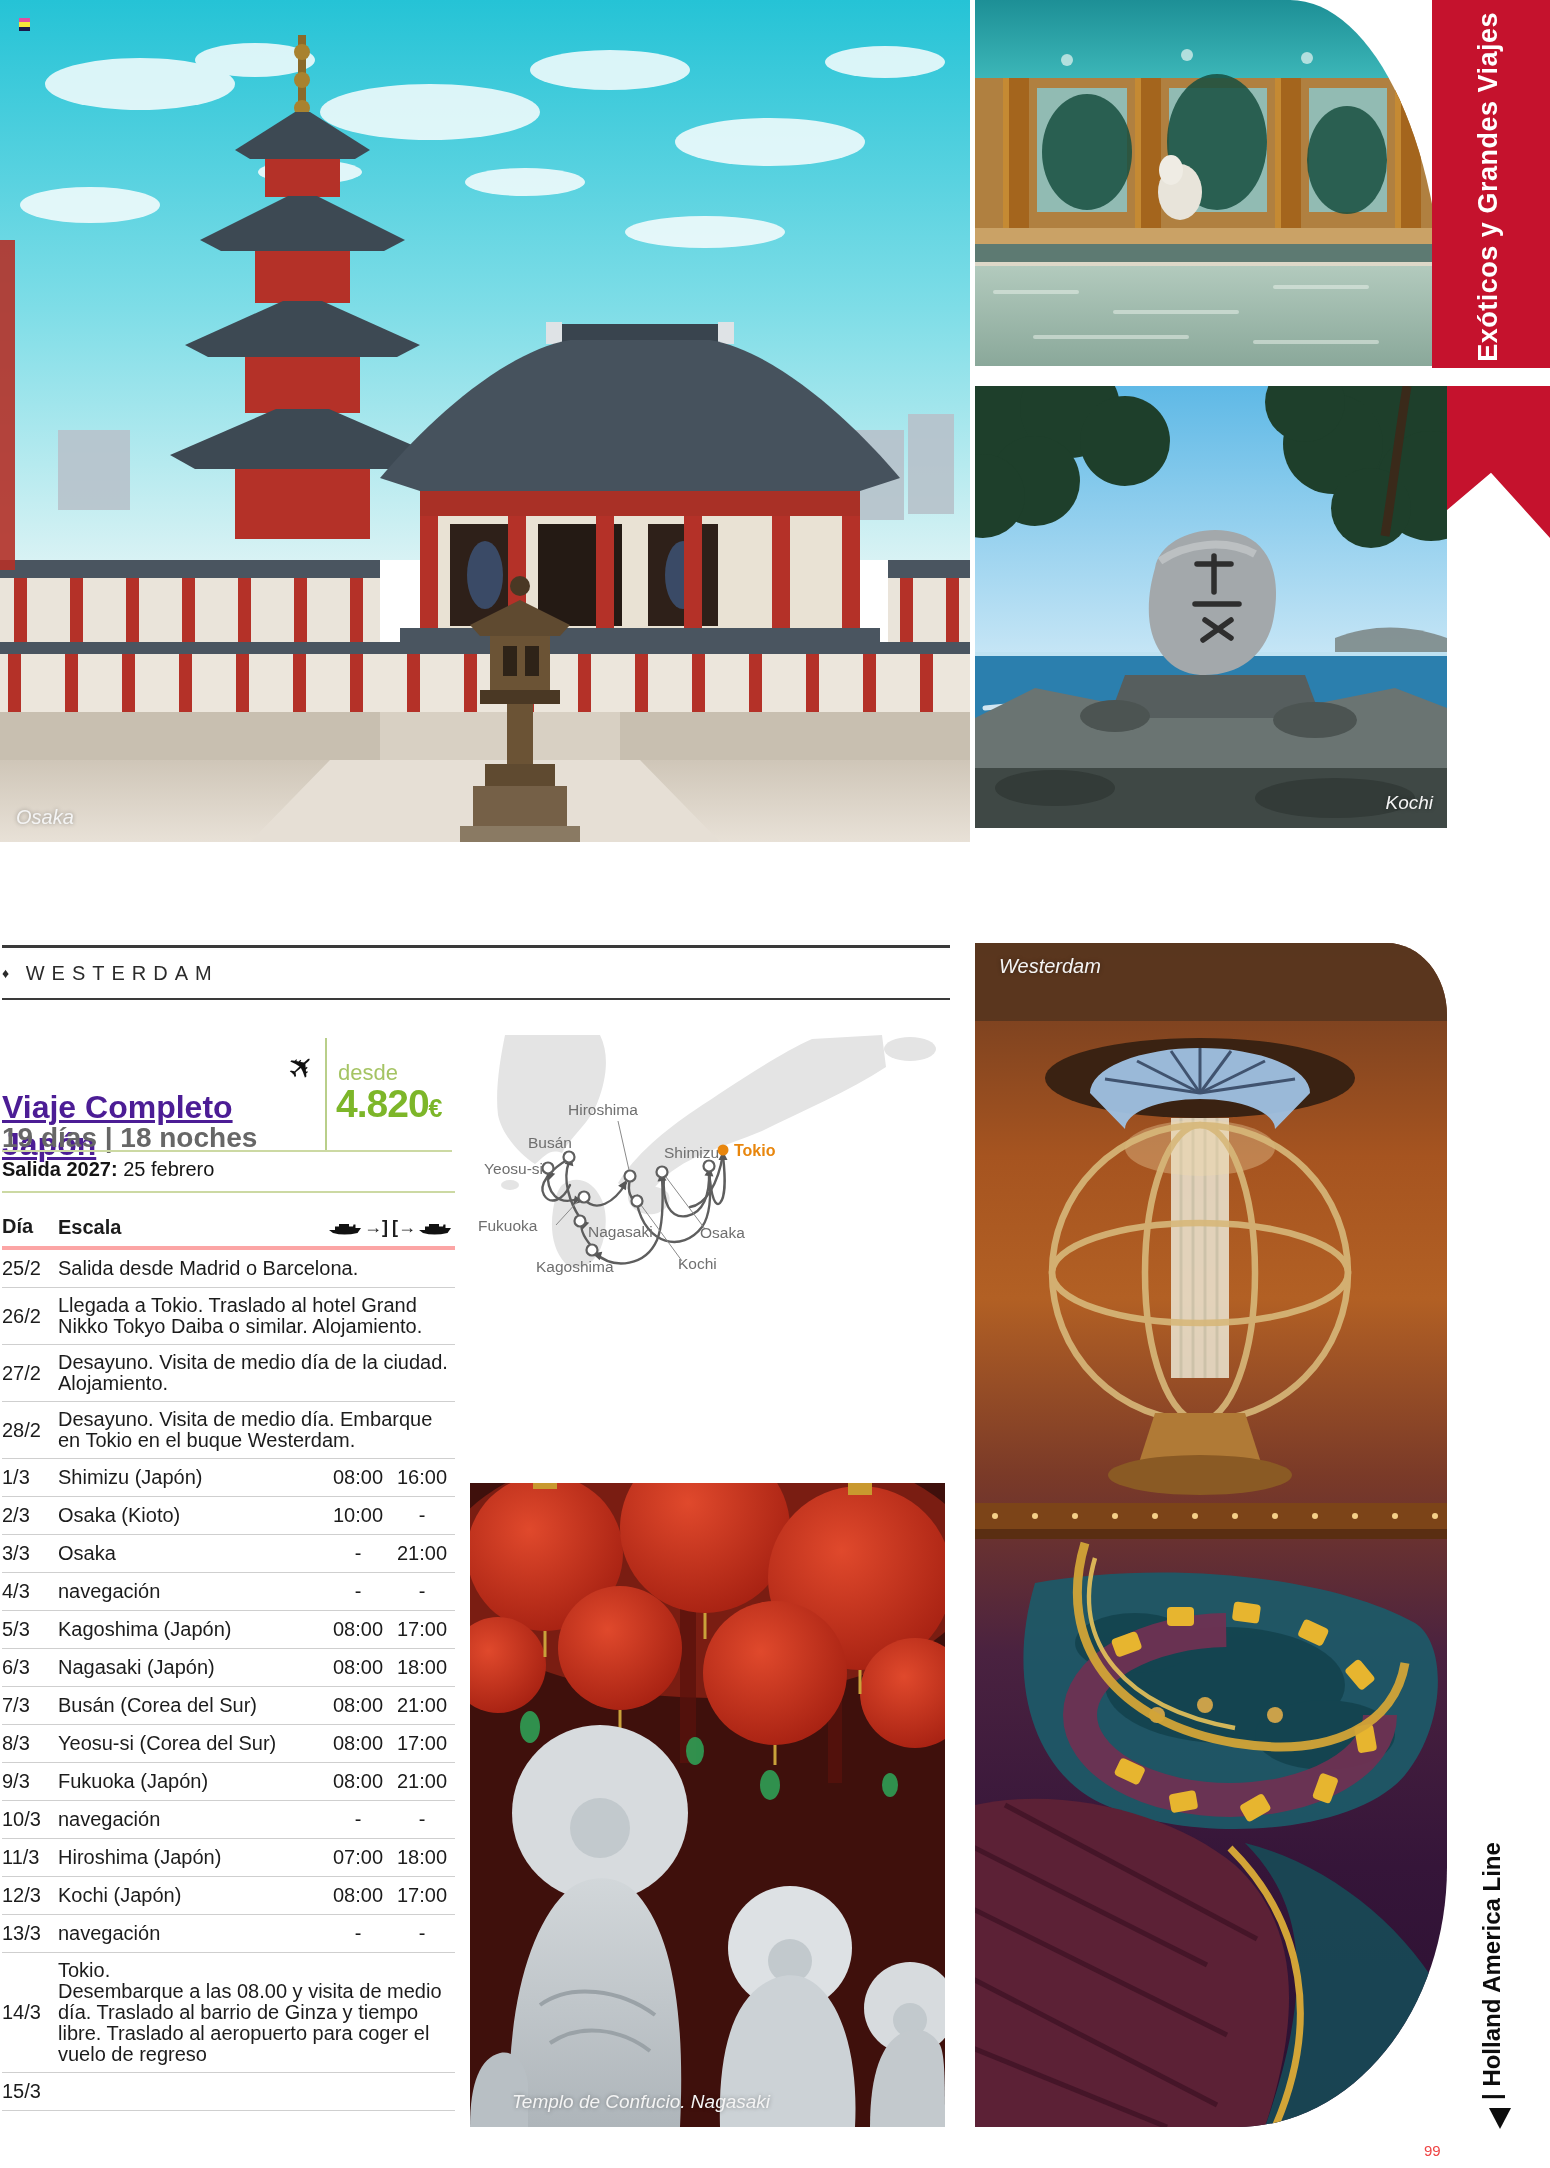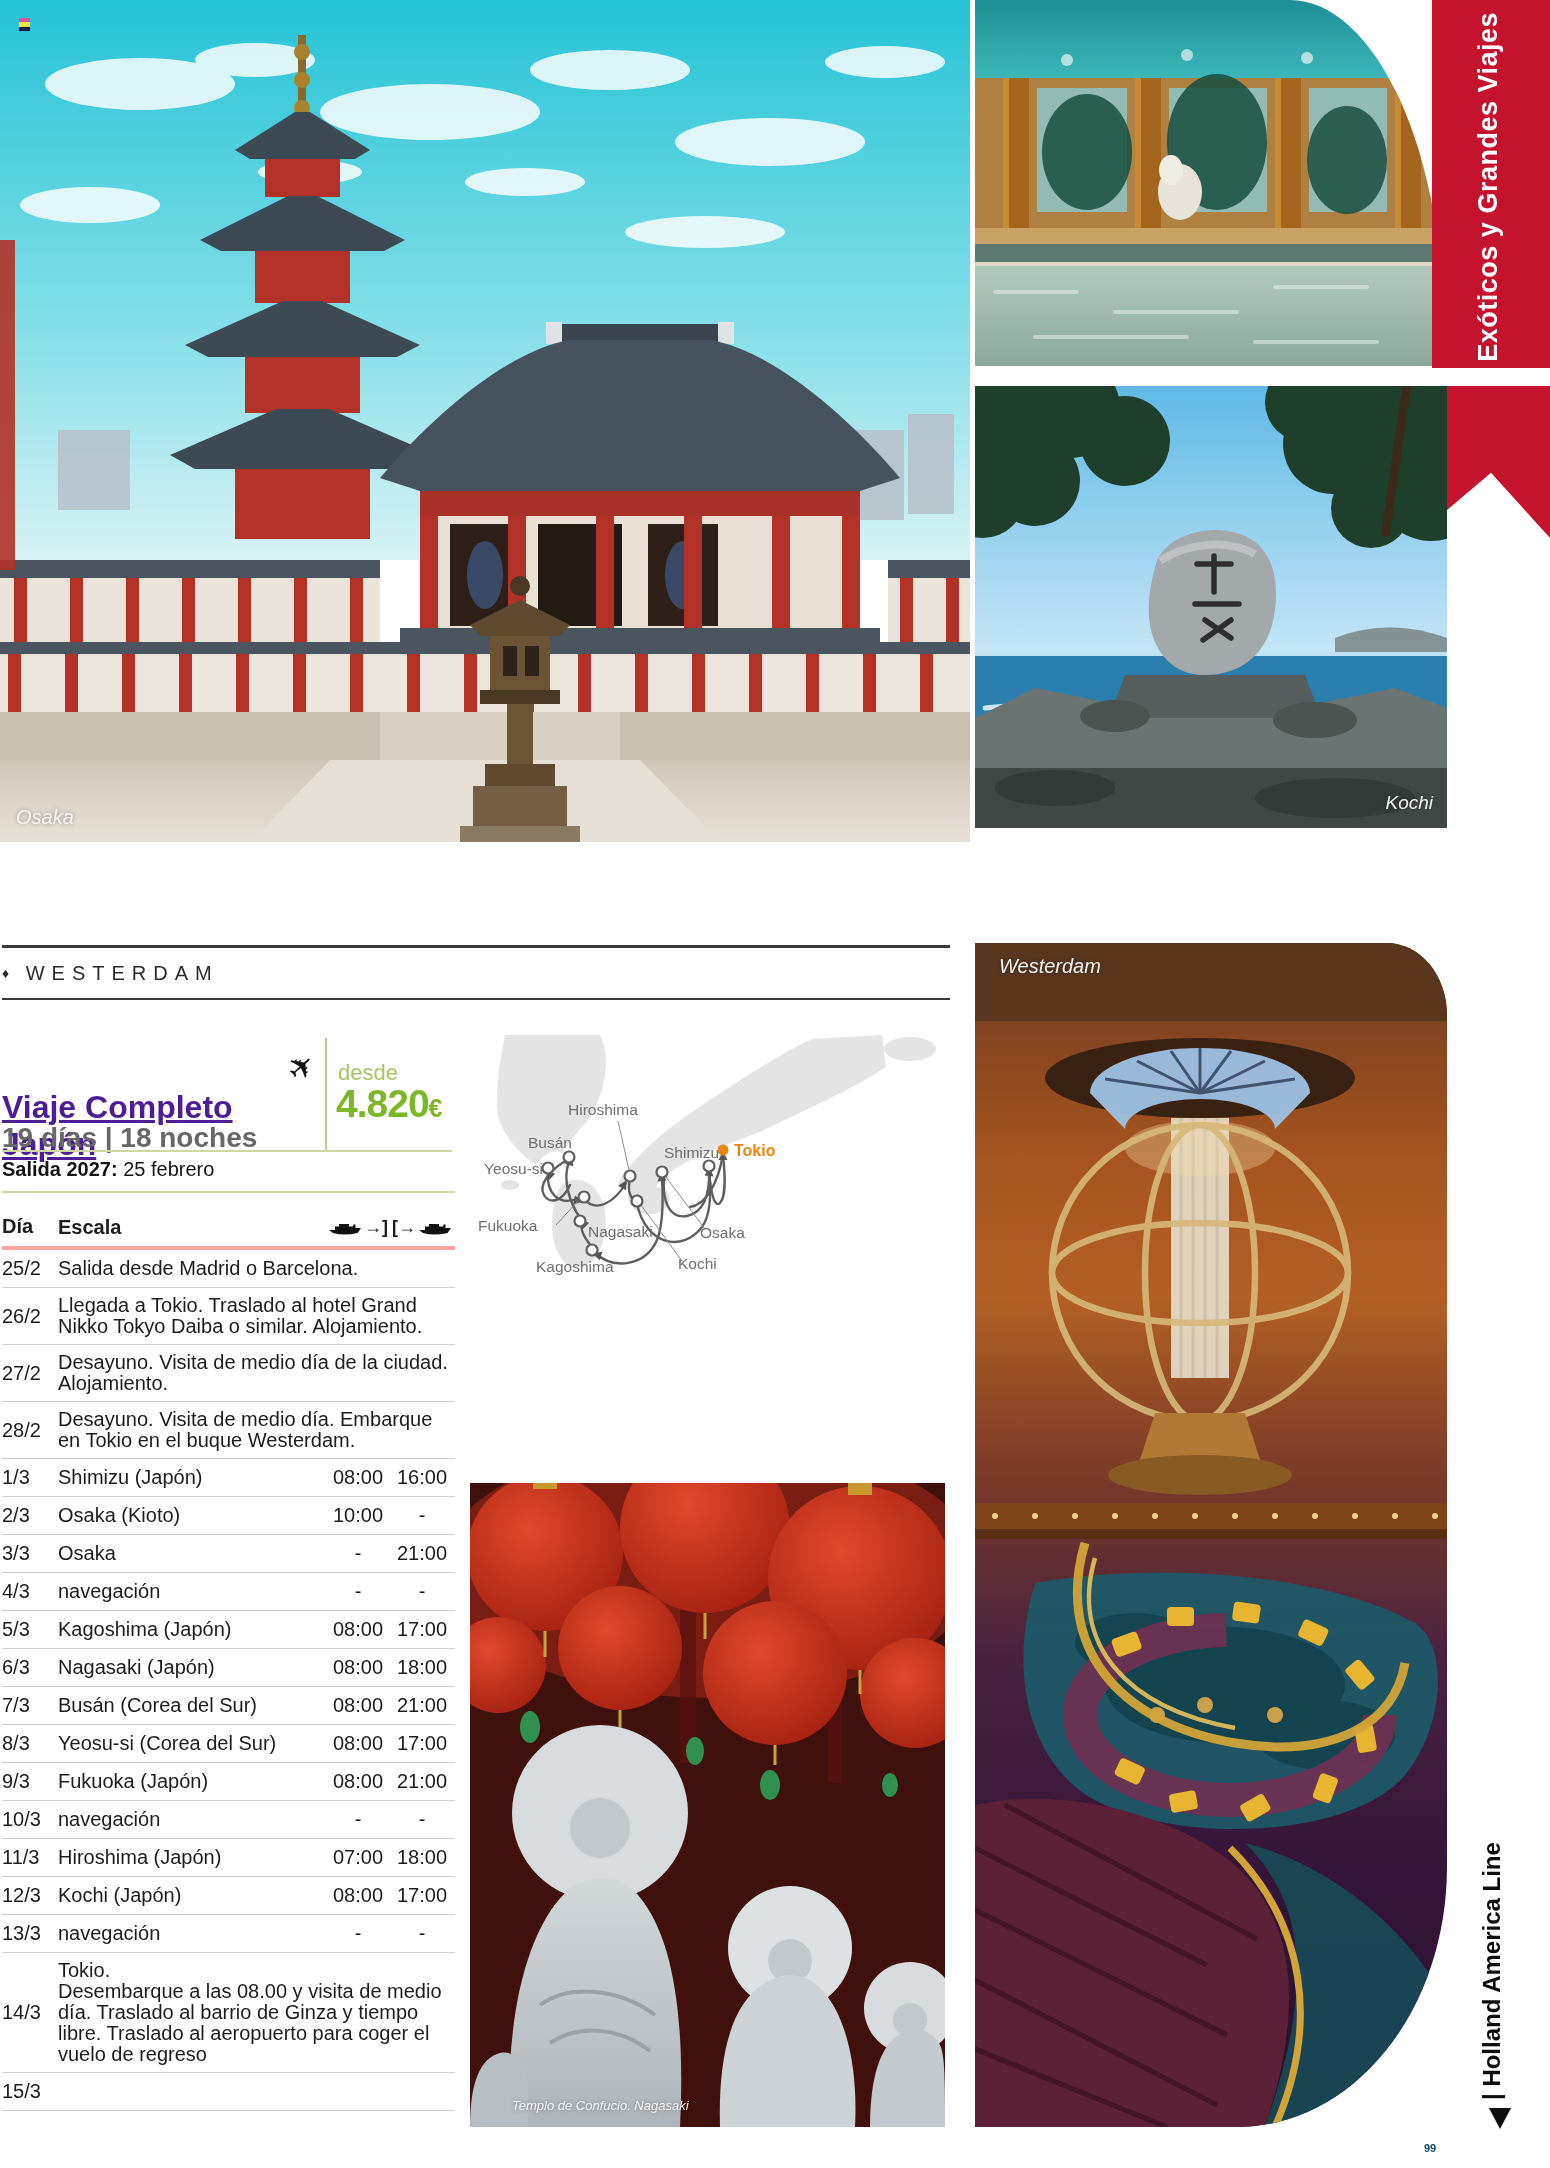--- a/index.html
+++ b/index.html
@@ -55,21 +55,21 @@
   .photo-westerdam{left:975px;top:943px;width:472px;height:1184px;
       border-top-right-radius:60px 72px;border-bottom-right-radius:210px 260px;}
   .photo-osaka{left:0;top:0;width:970px;height:842px;}
   .photo-temple{left:470px;top:1483px;width:475px;height:644px;}
   
   .brand-vert{left:1478px;top:1810px;height:300px;}
   .brand-vert span{writing-mode:vertical-rl;transform:rotate(180deg);display:inline-block;
       font-size:24px;font-weight:bold;color:#0d0d0d;white-space:nowrap;height:290px;}
   .brand-tri{left:1489px;top:2108px;width:0;height:0;
       border-left:11px solid transparent;border-right:11px solid transparent;border-top:21px solid #0d0d0d;}
-  .pagenum{left:1424px;top:2142px;font-size:11px;font-weight:bold;color:#0c4a6e;}
+  .pagenum{left:1424px;top:2142px;font-size:15px;font-weight:normal;color:#ef4444;}
 </style>
 </head>
 <body>
 
 <div class="page">
 
   <div class="photo photo-osaka">
     <svg viewBox="0 0 970 842" preserveAspectRatio="none">
       <defs>
         <linearGradient id="sky" x1="0" y1="0" x2="0" y2="1">
@@ -662,20 +662,20 @@
       <path d="M70,522 C100,500 150,506 185,532" stroke="#9aa2a7" stroke-width="4" fill="none"></path>
       <path d="M80,560 C110,540 150,545 180,568" stroke="#9aa2a7" stroke-width="4" fill="none"></path>
       <circle cx="320" cy="465" r="62" fill="#dde1e4"></circle>
       <circle cx="320" cy="478" r="22" fill="#c2c9cd"></circle>
       <path d="M250,644 C248,570 262,520 295,500 C315,488 335,490 350,505 C378,532 388,590 385,644 Z" fill="#ccd2d6"></path>
       <circle cx="440" cy="525" r="46" fill="#d7dbde"></circle>
       <circle cx="440" cy="537" r="17" fill="#c2c9cd"></circle>
       <path d="M400,644 C400,590 412,560 432,550 C448,543 462,548 470,562 C475,572 475,600 475,644 Z" fill="#c3c9cd"></path>
       <path d="M0,644 C0,600 10,575 30,570 C45,567 55,580 58,600 L58,644 Z" fill="#b8bfc4"></path>
     </svg>
-    <span class="caption" style="left:42px;bottom:14px;font-size:13px;text-align:center;">Templo de Confucio. Nagasaki</span>
+    <span class="caption" style="left:42px;bottom:14px;font-size:19px;text-align:center;">Templo de Confucio. Nagasaki</span>
   </div>
 
   <div class="abs brand-vert"><span>| Holland America Line</span></div>
   <div class="abs brand-tri"></div>
   <div class="abs pagenum">99</div>
 
 </div>
 
 </body></html>

